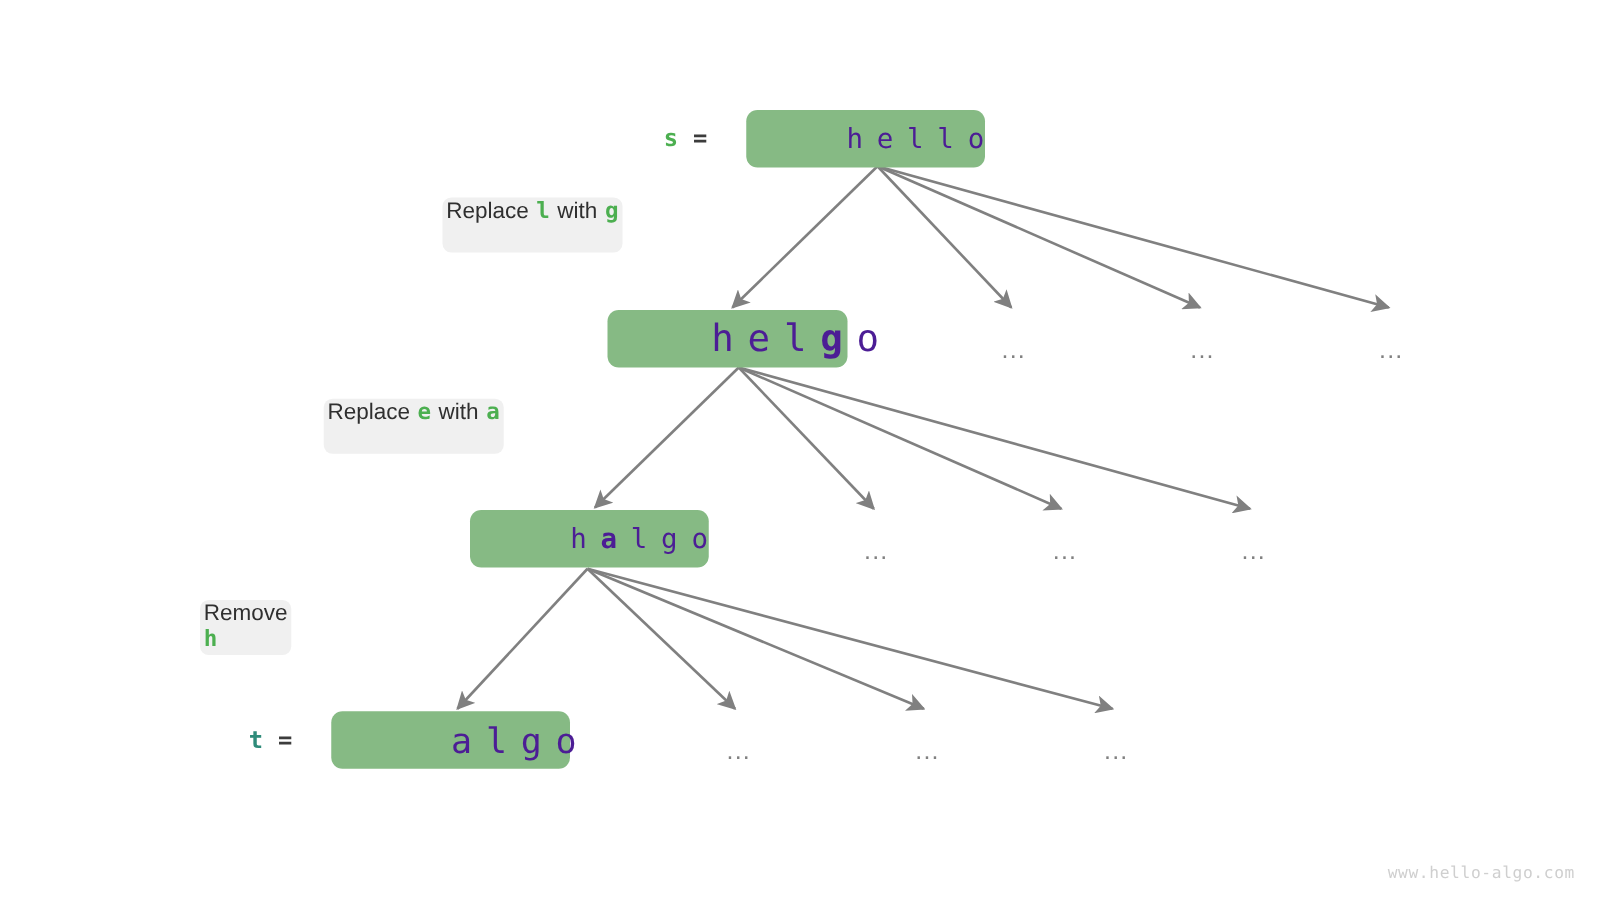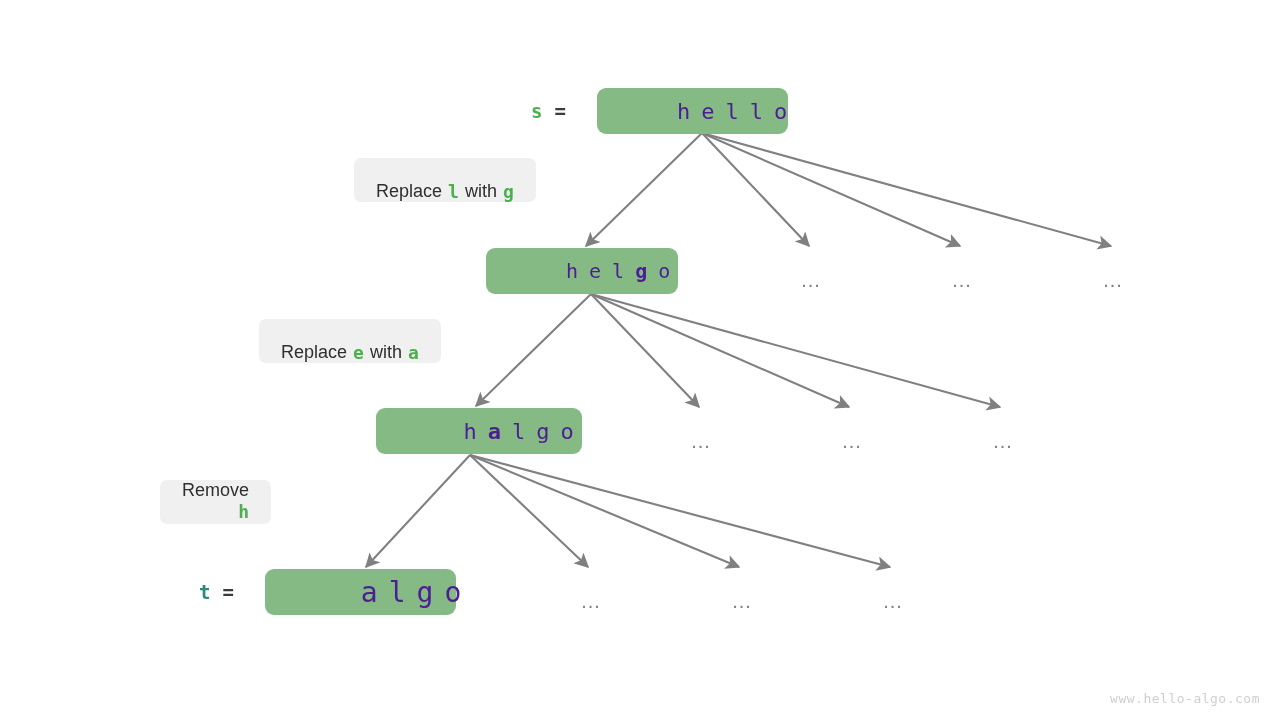--- a/index.html
+++ b/index.html
@@ -60,23 +60,23 @@
   .var-label .vname { }
   .var-label .veq {
     color: #3c3c3c;
   }
   
   .op-chip {
     position: absolute;
     background: #f0f0f0;
     border-radius: 7px;
     display: flex;
-    align-items: flex-end;
+    align-items: flex-start;
     box-sizing: border-box;
-    padding: 0 22px;
+    padding: 0 3px;
     color: #2f2f2f;
     white-space: nowrap;
   }
   .op-chip .mono {
     font-family: "DejaVu Sans Mono", monospace;
     font-weight: bold;
     color: #4caf50;
   }
   .op-chip .txt {
     font-family: "Liberation Sans", sans-serif;
@@ -152,40 +152,40 @@
     <span class="txt">Replace</span>
       <span style="display:inline-block;width:6px;"></span>
       <span class="mono">l</span>
       <span style="display:inline-block;width:6px;"></span>
       <span class="txt">with</span>
       <span style="display:inline-block;width:6px;"></span>
       <span class="mono">g</span>
   </div>
 
   <div class="str-box" style="left:486px; top:248px; width:192px; height:46px;">
-    <span class="chars" style="font-size:20px;">
+    <span class="chars" style="font-size:30px;">
       <span class="ch">h</span><span style="display:inline-block;width:11px;"></span><span class="ch">e</span><span style="display:inline-block;width:11px;"></span><span class="ch">l</span><span style="display:inline-block;width:11px;"></span><span class="ch hl">g</span><span style="display:inline-block;width:11px;"></span><span class="ch">o</span>
     </span>
   </div>
 
   <div class="dots" style="left:811px; top:280px;">...</div>
   <div class="dots" style="left:962px; top:280px;">...</div>
   <div class="dots" style="left:1113px; top:280px;">...</div>
 
   <div class="op-chip" style="left:259px; top:319px; height:44px; font-size:18px;">
     <span class="txt">Replace</span>
       <span style="display:inline-block;width:6px;"></span>
       <span class="mono">e</span>
       <span style="display:inline-block;width:6px;"></span>
       <span class="txt">with</span>
       <span style="display:inline-block;width:6px;"></span>
       <span class="mono">a</span>
   </div>
 
-  <div class="str-box" style="left:376px; top:408px; width:206px; height:46px;">
+  <div class="str-box" style="left:376px; top:408px; width:191px; height:46px;">
     <span class="chars" style="font-size:22px;">
       <span class="ch">h</span><span style="display:inline-block;width:11px;"></span><span class="ch hl">a</span><span style="display:inline-block;width:11px;"></span><span class="ch">l</span><span style="display:inline-block;width:11px;"></span><span class="ch">g</span><span style="display:inline-block;width:11px;"></span><span class="ch">o</span>
     </span>
   </div>
 
   <div class="dots" style="left:701px; top:441px;">...</div>
   <div class="dots" style="left:852px; top:441px;">...</div>
   <div class="dots" style="left:1003px; top:441px;">...</div>
 
   <div class="op-chip" style="left:160px; top:480px; height:44px; font-size:18px;flex-direction:column;">

